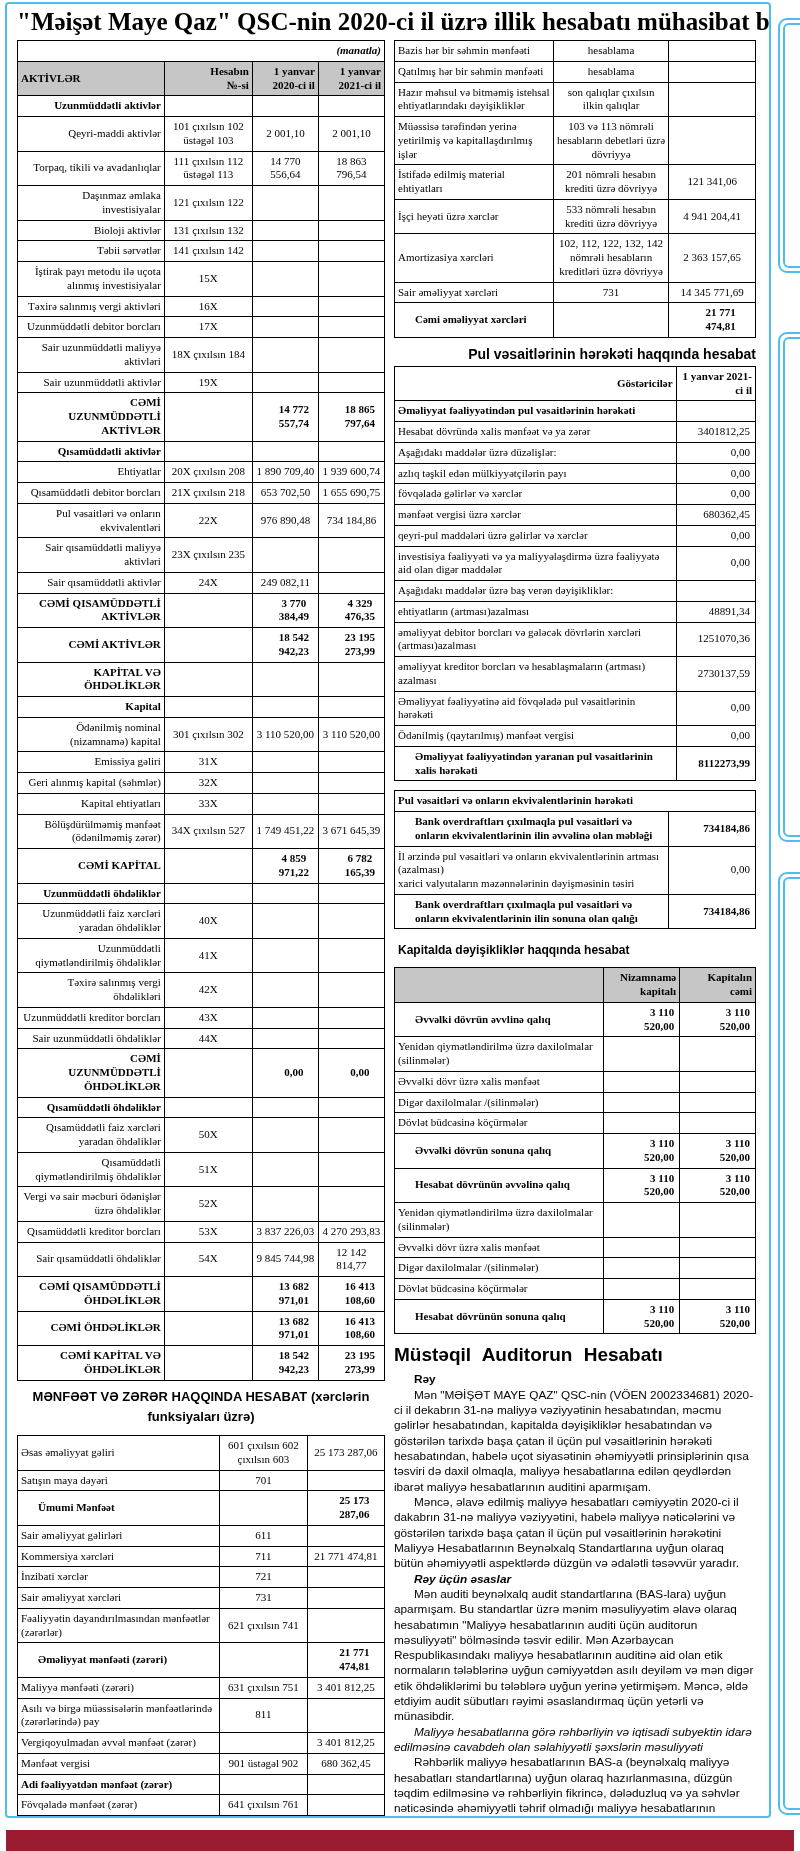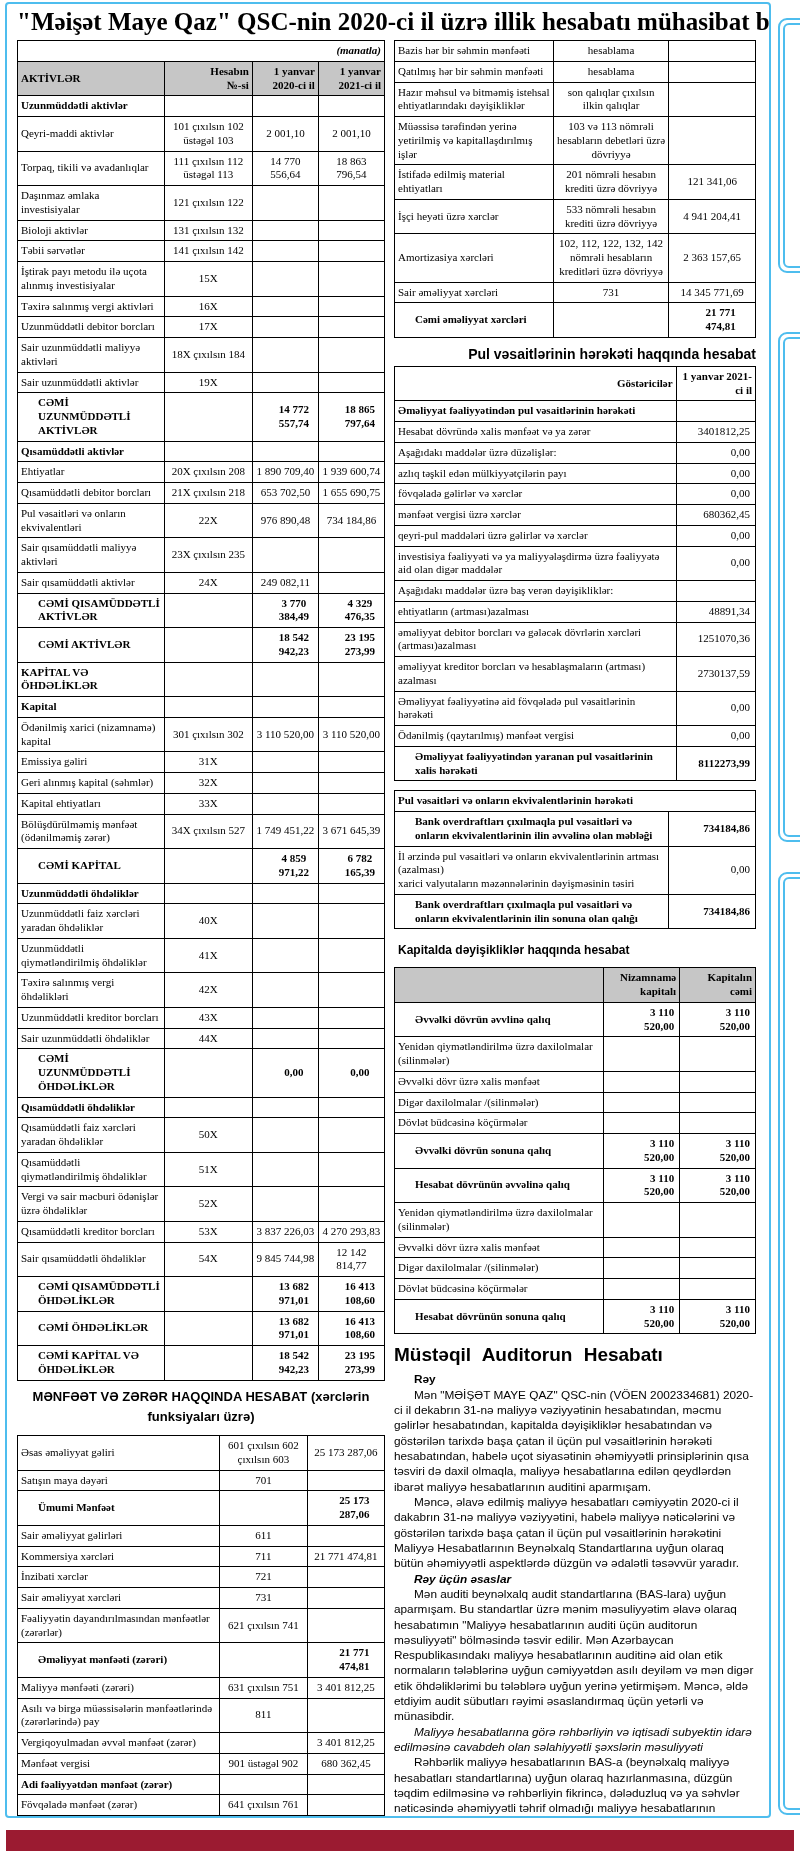--- a/index.html
+++ b/index.html
@@ -24,21 +24,21 @@
   td, th {
     border:1px solid #000; font-size:11px; line-height:1.25;
     padding:3px 3px; vertical-align:middle; white-space:pre-line;
     font-family:"Liberation Serif", serif;
   }
   th { background:#c6c6c6; font-weight:bold; text-align:right; }
   tr.sec td { font-weight:bold; }
   tr.tot td { font-weight:bold;padding-left:20px; }
 
   
-  .t-balance td:nth-child(1){ text-align:left; }
+  .t-balance td:nth-child(1){ text-align:right; }
   .t-balance td:nth-child(2){ text-align:center; }
   .t-balance td:nth-child(3), .t-balance td:nth-child(4){ text-align:center; }
   .t-balance .note-row td { border:1px solid #000; text-align:right; font-style:italic; font-weight:bold; background:#fff; }
 
   
   .t-pl td:nth-child(2){ text-align:center; }
   .t-pl td:nth-child(3){ text-align:center; }
   .pl-heading {
     font-family:"Liberation Sans", sans-serif; font-weight:bold; font-size:13px;
     text-align:center; margin:6px 4px 7px 4px; line-height:1.6;
@@ -243,21 +243,21 @@
               <td></td>
               <td></td>
             </tr>
             <tr class="sec">
               <td>Kapital</td>
               <td></td>
               <td></td>
               <td></td>
             </tr>
             <tr>
-              <td>Ödənilmiş xarici (nizamnamə) kapital</td>
+              <td>Ödənilmiş nominal (nizamnamə) kapital</td>
               <td>301 çıxılsın 302</td>
               <td>3 110 520,00</td>
               <td>3 110 520,00</td>
             </tr>
             <tr>
               <td>Emissiya gəliri</td>
               <td>31X</td>
               <td></td>
               <td></td>
             </tr>

